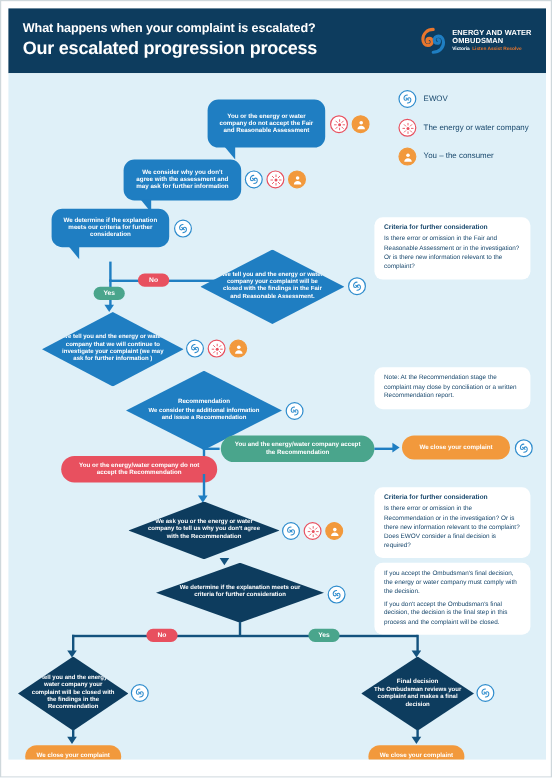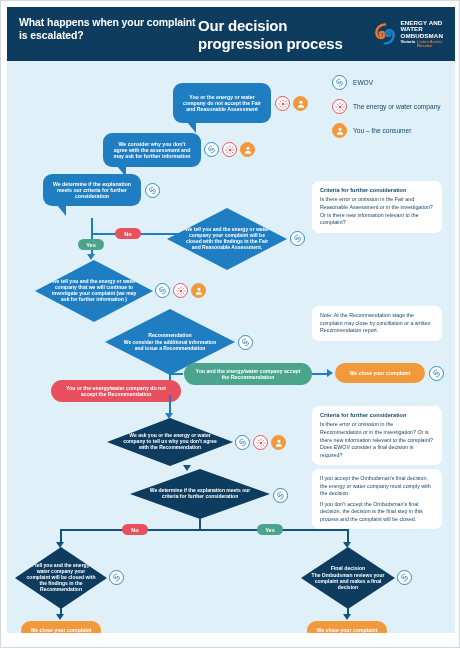--- a/index.html
+++ b/index.html
@@ -16,21 +16,21 @@
     box-sizing:border-box;
     border:1px solid #cfd8dc;
   }
   
   .header{
     position:absolute;left:6px;top:6px;width:448px;height:54px;
     background:#0d3c5e;
     display:flex;align-items:center;justify-content:space-between;
     padding:0 12px;box-sizing:border-box;
   }
-  .header-titles{display:flex;flex-direction:row;justify-content:center;}
+  .header-titles{display:flex;flex-direction:column;justify-content:center;}
   .h-line1{color:#ffffff;font-size:10.5px;font-weight:bold;letter-spacing:-.1px;line-height:13px;}
   .h-line2{color:#ffffff;font-size:15px;font-weight:bold;letter-spacing:-.2px;line-height:18px;margin-top:1px;}
   .logo{display:flex;align-items:center;gap:4px;}
   .logo-mark{width:24px;height:24px;position:relative;flex:none;}
   .logo-text{display:flex;flex-direction:column;line-height:1;}
   .logo-l1{color:#ffffff;font-size:6.2px;font-weight:bold;letter-spacing:.1px;}
   .logo-l2{color:#ffffff;font-size:6.2px;font-weight:bold;letter-spacing:.1px;margin-top:.5px;}
   .logo-l3{display:flex;gap:2px;margin-top:1px;}
   .logo-vic{color:#ffffff;font-size:4px;font-weight:bold;}
   .logo-tag{color:#e8762d;font-size:4px;font-weight:bold;}
@@ -120,21 +120,21 @@
   .t8{font-size:5px;}
 </style>
 </head>
 <body>
 
 <div class="poster">
 
   <div class="header">
     <div class="header-titles">
       <div class="h-line1">What happens when your complaint is escalated?</div>
-      <div class="h-line2">Our decision progression process</div>
+      <div class="h-line2">Our escalated progression process</div>
     </div>
     <div class="logo">
       <div class="logo-mark">
         <svg width="24" height="24" viewBox="0 0 24 24">
           <path d="M12 2.5c-5 0-8.6 3.6-8.6 8.2 0 3 1.7 5.2 4.2 5.2 2.1 0 3.5-1.4 3.5-3.2 0-1.6-1-2.7-2.4-2.7-1.1 0-1.9.7-1.9 1.7 0 .8.5 1.4 1.2 1.4" fill="none" stroke="#e8762d" stroke-width="2.6" stroke-linecap="round"></path>
           <path d="M12 21.5c5 0 8.6-3.6 8.6-8.2 0-3-1.7-5.2-4.2-5.2-2.1 0-3.5 1.4-3.5 3.2 0 1.6 1 2.7 2.4 2.7 1.1 0 1.9-.7 1.9-1.7 0-.8-.5-1.4-1.2-1.4" fill="none" stroke="#1f7ec2" stroke-width="2.6" stroke-linecap="round"></path>
         </svg>
       </div>
       <div class="logo-text">
         <div class="logo-l1">ENERGY AND WATER</div>

